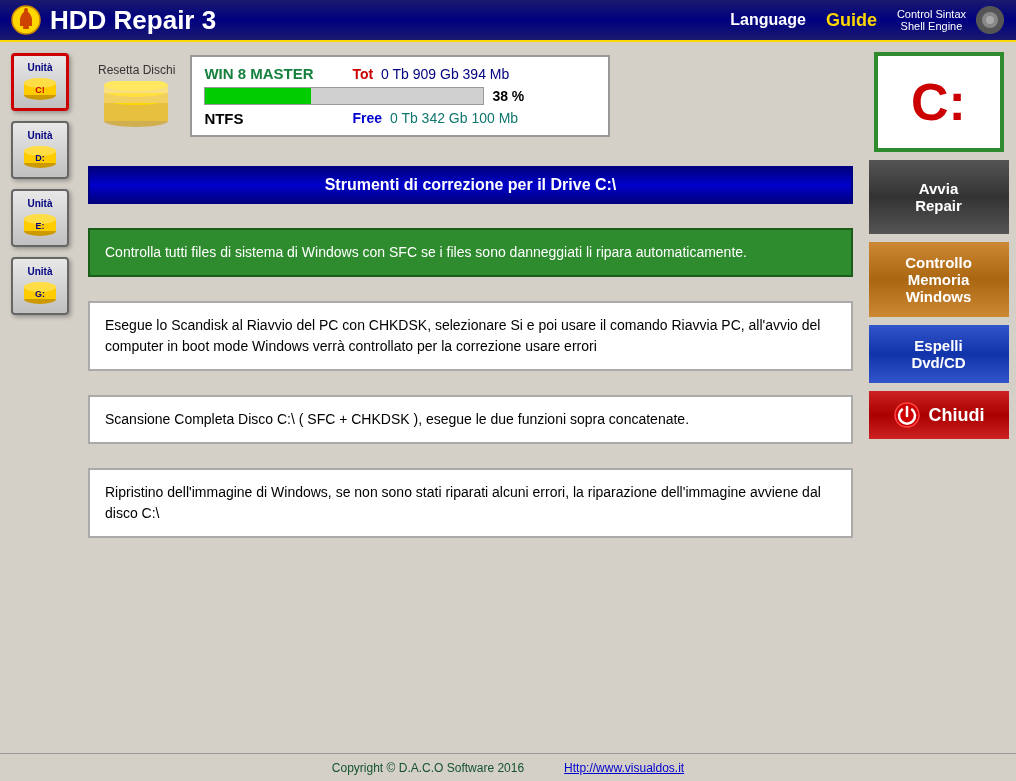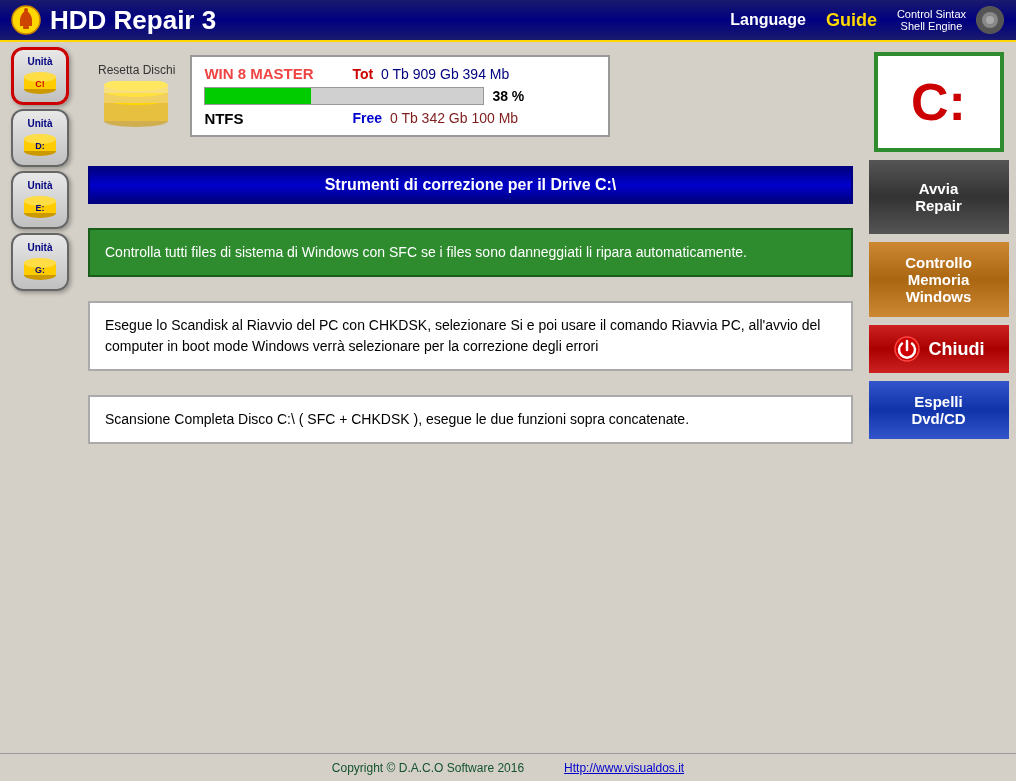--- a/index.html
+++ b/index.html
@@ -53,22 +53,23 @@
     .drive-btn {
       width: 58px;
       height: 58px;
       border: 2px solid #666;
       background: linear-gradient(180deg, #e8e8e8, #c0c0c0);
       display: flex;
       flex-direction: column;
       align-items: center;
       justify-content: center;
       cursor: pointer;
-      border-radius: 12px;
+      border-radius: 4px;
       box-shadow: 2px 2px 4px rgba(0,0,0,0.3);
+      margin-top: 6px;
     }
     .drive-btn:first-child {
       border: 3px solid #cc0000;
     }
     .drive-btn .drive-label {
       font-size: 10px;
       font-weight: bold;
       color: #000080;
       margin-bottom: 2px;
     }
@@ -97,21 +98,21 @@
     }
     .disk-row1 {
       display: flex;
       align-items: center;
       gap: 8px;
       margin-bottom: 4px;
     }
     .disk-name {
       font-weight: bold;
       font-size: 15px;
-      color: #ef4444;
+      color: #15803d;
       min-width: 140px;
     }
     .disk-tot-label {
       color: #cc0000;
       font-weight: bold;
       font-size: 14px;
     }
     .disk-tot-value {
       color: #000080;
       font-size: 14px;
@@ -347,68 +348,69 @@
         </div>
         <div style="display:flex;align-items:center;gap:8px;margin:3px 0;">
           <div class="progress-bar-container" style="width:280px;height:18px;background:#d0d0d0;border:1px solid #999;position:relative;">
             <div class="progress-bar-fill" style="height:100%;background:#00cc00;width:38%;"></div>
           </div>
           <span style="font-weight:bold;font-size:14px;white-space:nowrap;">38 %</span>
         </div>
         <div class="disk-row2" style="display:flex;align-items:flex-start;gap:8px;margin-top:2px;">
           <span class="disk-fs" style="font-weight:bold;font-size:15px;min-width:140px;">NTFS</span>
           <span class="disk-free-label" style="color:#0000cc;font-weight:bold;font-size:14px;">Free</span>
-          <span class="disk-free-value" style="color:#7f1d1d;font-size:14px;">0 Tb 342 Gb 100 Mb</span>
+          <span class="disk-free-value" style="color:#0f766e;font-size:14px;">0 Tb 342 Gb 100 Mb</span>
         </div>
       </div>
     </div>
 
     <div id="tools-title" style="background:linear-gradient(180deg,#000080,#0000cc,#000080);color:white;font-weight:bold;font-size:16px;text-align:center;padding:8px;border:2px solid #000080;">Strumenti di correzione per il Drive C:\</div>
 
     <div class="tool-box-green" style="background:#2e8b2e;border:2px solid #1a5c1a;padding:12px 15px;color:white;font-size:14px;line-height:1.5;cursor:pointer;">Controlla tutti files di sistema di Windows con SFC se i files sono danneggiati li ripara automaticamente.</div>
 
-    <div class="tool-box-white" style="background:white;border:2px solid #aaa;padding:12px 15px;color:#000;font-size:14px;line-height:1.5;cursor:pointer;">Esegue lo Scandisk al Riavvio del PC con CHKDSK, selezionare Si e poi usare il comando Riavvia PC, all'avvio del computer in boot mode Windows verrà selezionare per la correzione degli errori</div>
+    <div class="tool-box-white" style="background:white;border:2px solid #aaa;padding:12px 15px;color:#000;font-size:14px;line-height:1.5;cursor:pointer;">Esegue lo Scandisk al Riavvio del PC con CHKDSK, selezionare Si e poi usare il comando Riavvia PC, all'avvio del computer in boot mode Windows verrà controllato per la correzione usare errori</div>
 
     <div class="tool-box-white" style="background:white;border:2px solid #aaa;padding:12px 15px;color:#000;font-size:14px;line-height:1.5;cursor:pointer;">Scansione Completa Disco C:\ ( SFC + CHKDSK ), esegue le due funzioni sopra concatenate.</div>
 
+    <div class="tool-box-white" style="background:white;border:2px solid #aaa;padding:12px 15px;color:#000;font-size:14px;line-height:1.5;cursor:pointer;">Ripristino dell'immagine di Windows, se non sono stati riparati alcuni errori, la riparazione dell'immagine avviene dal disco C:\</div>
 
   </div>
 
   <div id="right-sidebar">
 
     <div id="drive-c-display" style="width:130px;height:100px;background:white;border:4px solid #2e8b2e;display:flex;align-items:center;justify-content:center;">
       <span id="drive-c-letter" style="color:#cc0000;font-size:52px;font-weight:bold;font-family:Arial,sans-serif;">C:</span>
     </div>
 
     <div class="right-btn btn-dark-gray" style="width:140px;padding:20px 8px;text-align:center;font-weight:bold;font-size:15px;cursor:pointer;background:linear-gradient(180deg,#555,#333,#555);color:white;">
       <span style="display:block;">Avvia</span>
       <span style="display:block;">Repair</span>
     </div>
 
     <div class="right-btn btn-brown" style="width:140px;padding:12px 8px;text-align:center;font-weight:bold;font-size:15px;cursor:pointer;background:linear-gradient(180deg,#cc8833,#aa6611,#cc8833);color:white;">
       <span style="display:block;text-align:center;">Controllo</span>
       <span style="display:block;">Memoria</span>
       <span style="display:block;">Windows</span>
+    </div>
+
+    <div class="right-btn btn-blue" style="width:140px;padding:12px 8px;text-align:center;font-weight:bold;font-size:15px;cursor:pointer;background:linear-gradient(180deg,#3355cc,#1133aa,#3355cc);color:white;">
+      <span style="display:block;">Espelli</span>
+      <span style="display:block;">Dvd/CD</span>
     </div>
 
     <div class="right-btn btn-red" style="width:140px;padding:10px 8px;text-align:center;font-weight:bold;font-size:18px;cursor:pointer;background:linear-gradient(180deg,#cc2222,#aa0000,#cc2222);color:white;display:flex;align-items:center;justify-content:center;gap:8px;">
 
       <svg width="28" height="28" viewBox="0 0 28 28">
         <circle cx="14" cy="14" r="12" fill="#cc0000" stroke="#ff4444" stroke-width="1.5"></circle>
         <path d="M14 6 L14 15" stroke="white" stroke-width="2.5" stroke-linecap="round"></path>
         <path d="M9 8.5 A8 8 0 1 0 19 8.5" stroke="white" stroke-width="2.5" fill="none" stroke-linecap="round"></path>
       </svg>
       <span>Chiudi</span>
     </div>
 
-    <div class="right-btn btn-blue" style="width:140px;padding:12px 8px;text-align:center;font-weight:bold;font-size:15px;cursor:pointer;background:linear-gradient(180deg,#3355cc,#1133aa,#3355cc);color:white;">
-      <span style="display:block;">Espelli</span>
-      <span style="display:block;">Dvd/CD</span>
-    </div>
-
   </div>
 
 </div>
 
 <div id="footer" style="position:absolute;bottom:0;left:0;right:0;height:28px;background:#d4d0c8;display:flex;align-items:center;justify-content:center;gap:40px;border-top:1px solid #999;font-size:12px;">
   <span style="color:#14532d;">Copyright © D.A.C.O Software 2016</span>
   <span style="color:#0000cc;text-decoration:underline;cursor:pointer;">Http://www.visualdos.it</span>
 </div>
 
 </body></html>

